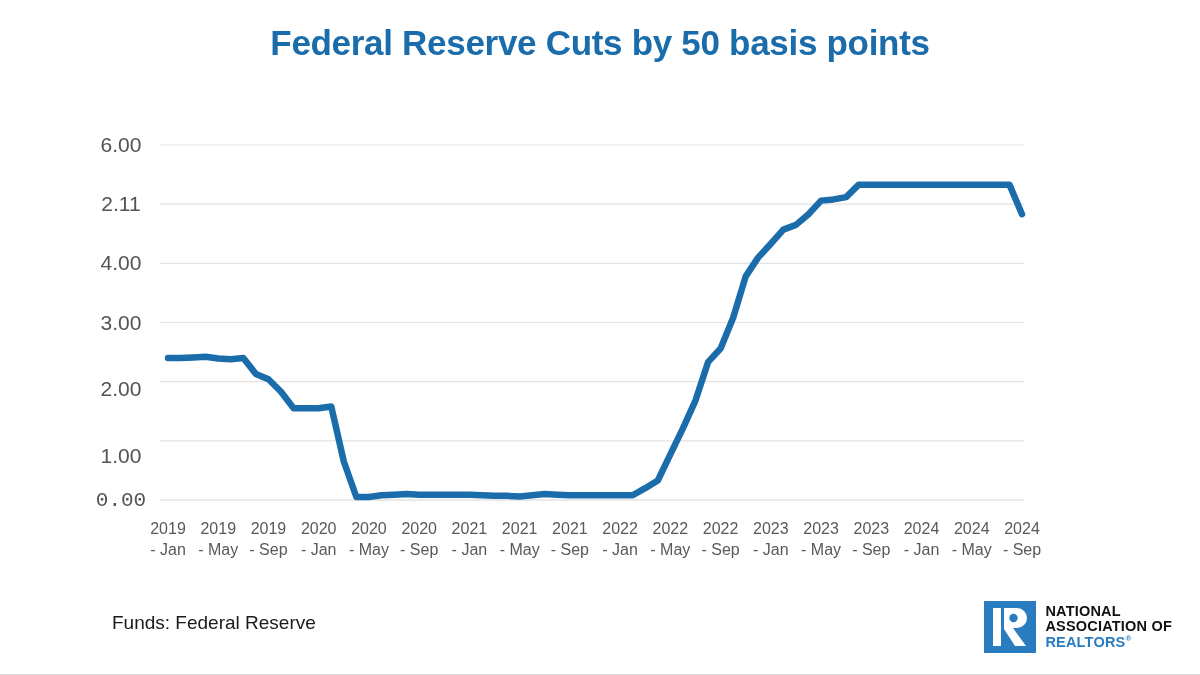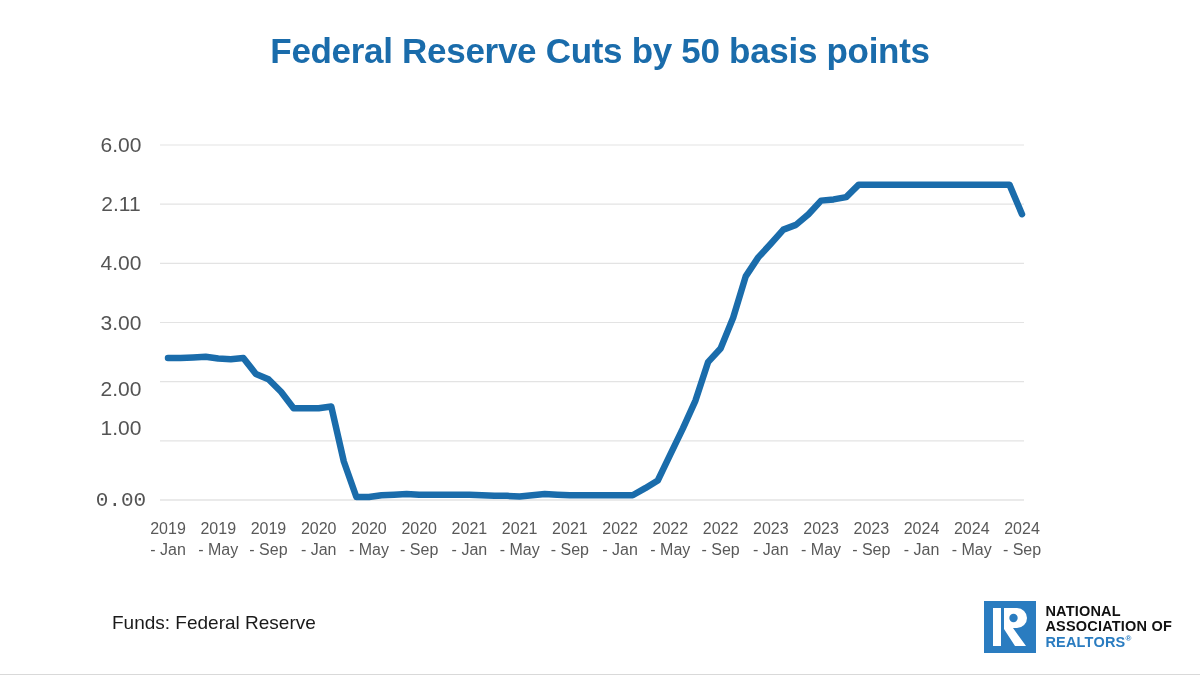--- a/index.html
+++ b/index.html
@@ -30,21 +30,21 @@
     left: 0;
     width: 1200px;
     text-align: center;
   }
   .chart-title {
     font-size: 35px;
     font-weight: bold;
     color: #1a6cab;
     letter-spacing: -0.3px;
     line-height: 1.1;
-    margin: 8px;
+    margin: 0;
   }
   .chart-subtitle {
     font-size: 22px;
     font-weight: bold;
     color: #1a6cab;
     line-height: 1.15;
     margin: 4px 0 0 0;
   }
 
   
@@ -173,21 +173,21 @@
           <line x1="160" x2="1024" y1="25" y2="25" stroke="#e3e3e3" stroke-width="1.2"></line>
         </g>
       <g id="serieslines">
           <polyline points="168.00,238.00 180.56,238.00 193.12,237.41 205.68,236.82 218.24,238.59 230.79,239.18 243.35,238.00 255.91,253.98 268.47,259.30 281.03,271.73 293.59,288.29 306.15,288.29 318.71,288.29 331.26,286.52 343.82,341.54 356.38,377.04 368.94,377.04 381.50,375.27 394.06,374.68 406.62,374.08 419.18,374.68 431.74,374.68 444.29,374.68 456.85,374.68 469.41,374.68 481.97,375.27 494.53,375.86 507.09,375.86 519.65,376.45 532.21,375.27 544.76,374.08 557.32,374.68 569.88,375.27 582.44,375.27 595.00,375.27 607.56,375.27 620.12,375.27 632.68,375.27 645.24,368.17 657.79,360.48 670.35,334.44 682.91,308.41 695.47,280.60 708.03,242.14 720.59,228.53 733.15,197.77 745.71,156.35 758.26,137.42 770.82,123.81 783.38,109.61 795.94,104.88 808.50,94.22 821.06,80.62 833.62,79.43 846.18,77.07 858.74,64.64 871.29,64.64 883.85,64.64 896.41,64.64 908.97,64.64 921.53,64.64 934.09,64.64 946.65,64.64 959.21,64.64 971.76,64.64 984.32,64.64 996.88,64.64 1009.44,64.64 1022.00,94.22" fill="none" stroke="#1a6cab" stroke-width="6.5" stroke-linejoin="round" stroke-linecap="round"></polyline>
         </g>
     </svg>
   </div>
 
   <div class="y-axis-labels" id="y-axis">
       <div class="y-tick" style="top: 380px; font-family: Liberation Mono, monospace;">0.00</div>
-      <div class="y-tick" style="top: 308px;">1.00</div>
+      <div class="y-tick" style="top: 336px;">1.00</div>
       <div class="y-tick" style="top: 269px;">2.00</div>
       <div class="y-tick" style="top: 202.5px;">3.00</div>
       <div class="y-tick" style="top: 143.333px;">4.00</div>
       <div class="y-tick" style="top: 84.1667px;">2.11</div>
       <div class="y-tick" style="top: 25px;">6.00</div>
     </div>
 
   <div class="x-axis-labels" id="x-axis">
       <div class="x-tick" style="left: 0px;">
         <span class="yr">2019</span>

